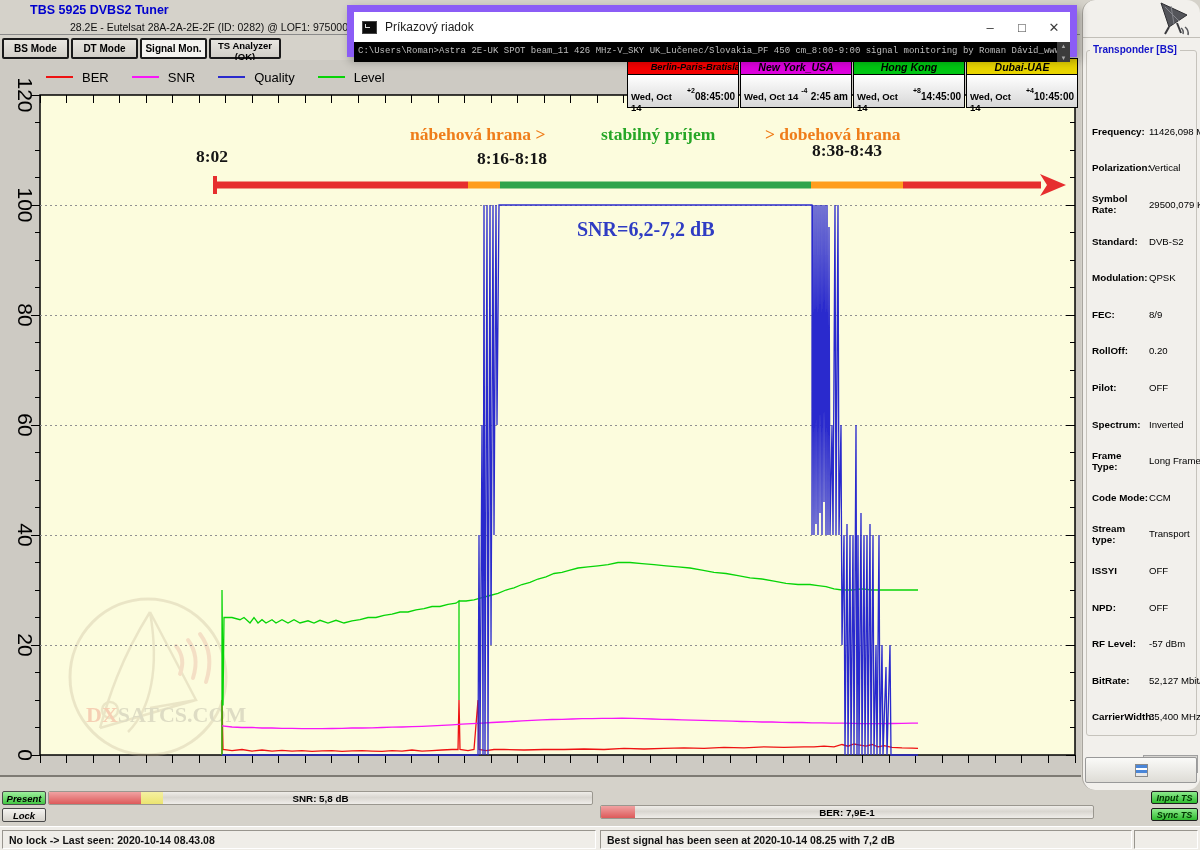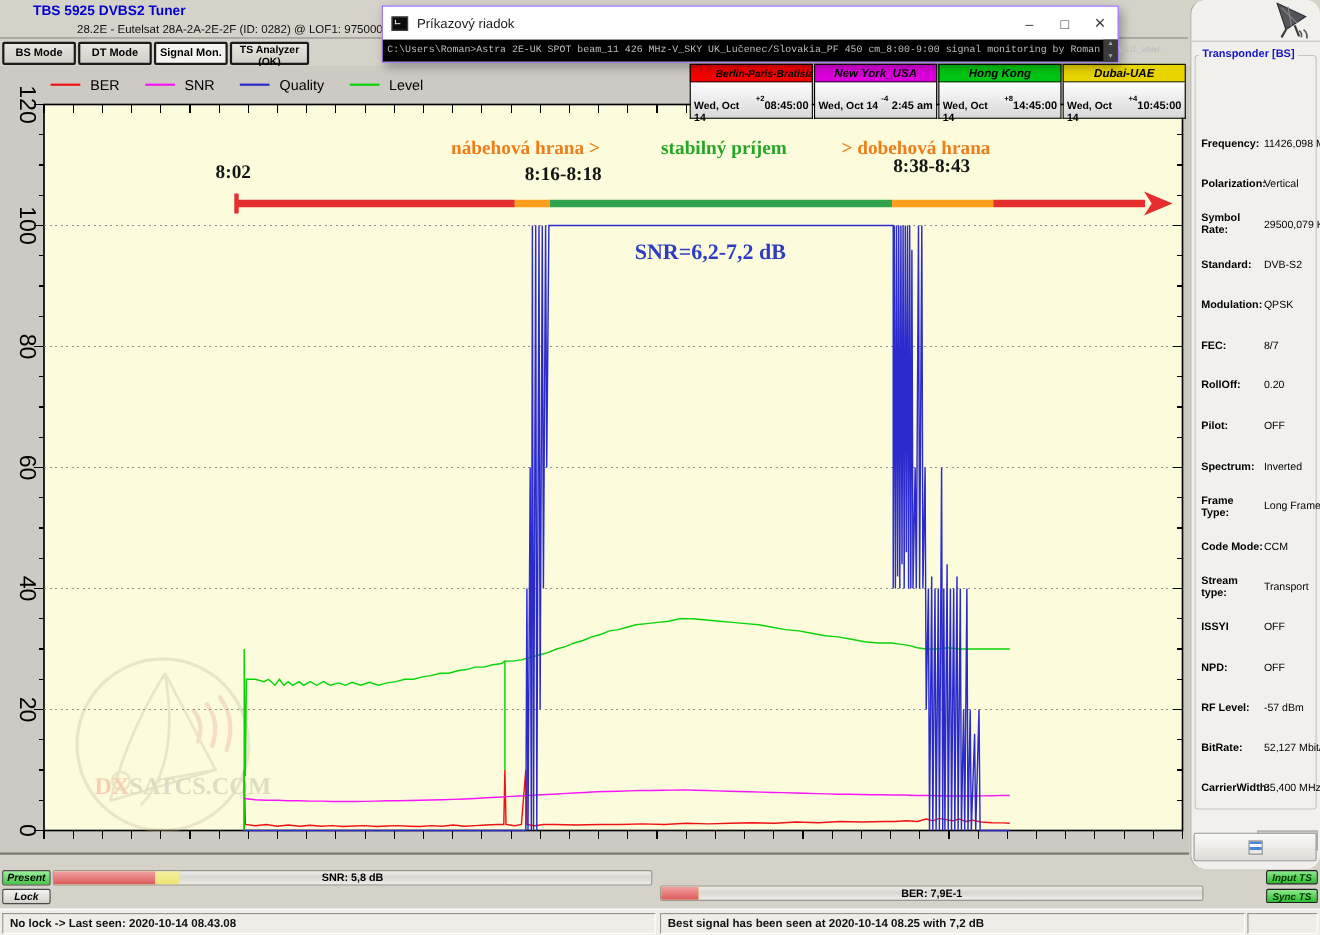--- a/index.html
+++ b/index.html
@@ -24,21 +24,21 @@
   .leg-item { display:flex; align-items:center; margin-right:23px; }
   .leg-swatch { width:27px; height:2px; margin-right:9px; }
   .leg-label { font-size:13px; color:#000; }
   #chart-svg { position:absolute; left:0; top:0; }
   .ann { position:absolute; font-family:"Liberation Serif","DejaVu Serif",serif; font-weight:bold; white-space:nowrap; z-index:4; }
   .ann-time { font-size:17.5px; color:#151515; }
   .ann-label { font-size:17.5px; }
   #ann-snr { font-size:20px; }
 
   
-  #cmd { left:347px; top:5px; width:670px; height:52px; background:#fff; border:1px solid #8b5cf6;
+  #cmd { left:347px; top:5px; width:730px; height:52px; background:#fff; border:7px solid #8b5cf6;
          box-shadow:3px 4px 9px rgba(0,0,0,.33); z-index:10; }
   #cmd-titlebar { position:relative; height:30px; display:flex; align-items:center; }
   #cmd-icon { width:15px; height:13px; background:#0c0c0c; margin-left:8px; position:relative; border:1px solid #444; }
   #cmd-icon::after { content:""; position:absolute; left:2px; top:2px; width:4px; height:3px;
                      border-left:1px solid #ddd; border-bottom:1px solid #ddd; }
   #cmd-title { margin-left:8px; font-size:12px; color:#1c1c1c; }
   #cmd-buttons { margin-left:auto; display:flex; height:100%; }
   .cmd-btn { width:32px; height:100%; display:flex; align-items:center; justify-content:center;
              font-size:13px; color:#3c3c3c; cursor:pointer; }
   #cmd-console { position:relative; height:20px; background:#000; }
@@ -395,21 +395,21 @@
           <div class="field-row">
             <span class="field-label">Standard:</span>
             <span class="field-value">DVB-S2</span>
           </div>
           <div class="field-row">
             <span class="field-label">Modulation:</span>
             <span class="field-value">QPSK</span>
           </div>
           <div class="field-row">
             <span class="field-label">FEC:</span>
-            <span class="field-value">8/7</span>
+            <span class="field-value">8/9</span>
           </div>
           <div class="field-row">
             <span class="field-label">RollOff:</span>
             <span class="field-value">0.20</span>
           </div>
           <div class="field-row">
             <span class="field-label">Pilot:</span>
             <span class="field-value">OFF</span>
           </div>
           <div class="field-row">

